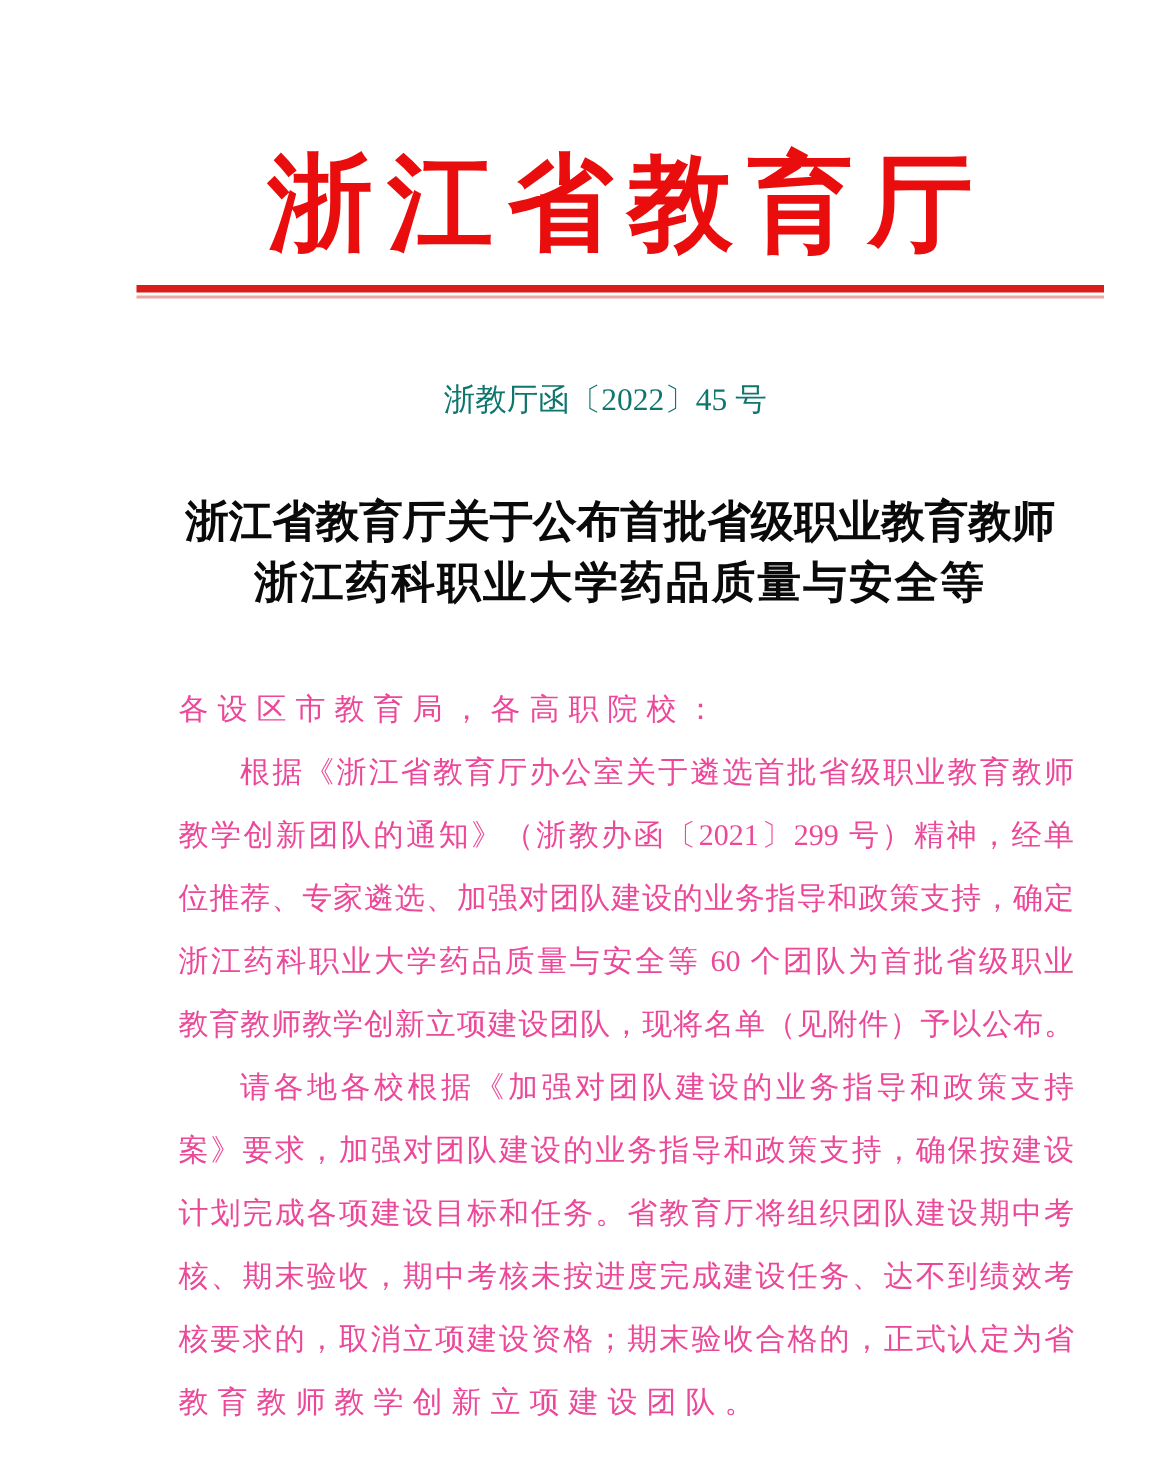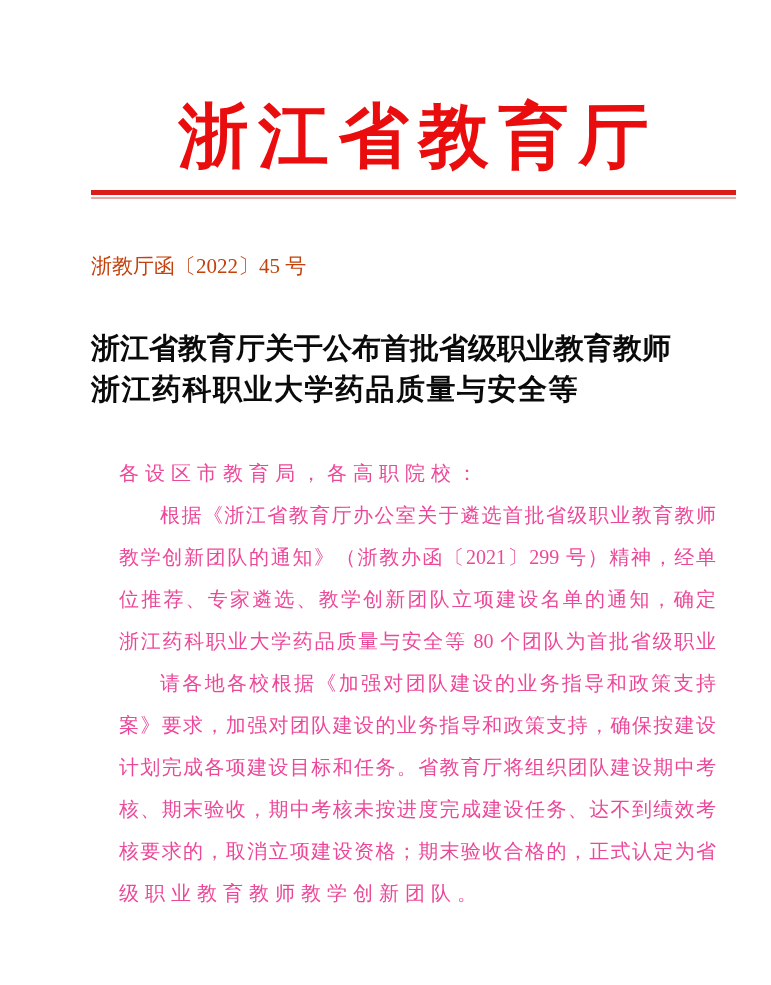--- a/index.html
+++ b/index.html
@@ -37,30 +37,31 @@
     margin-top:2px;
     height:2px;
     background:#eba7a3;
   }
   
   .doc-number{
     margin-top:52px;
     padding-right:20px;
     line-height:30px;
     font-size:21px;
-    color:#c2410c;
-    text-align:left;
+    color:#0f766e;
+    text-align:center;
   }
   
   .title{
     margin:47px 0 0 0;
     font-size:29px;
     line-height:41px;
     font-weight:bold;
     color:#0a0a0a;
+    text-align:center;
   }
   .title .tline{display:block;}
   .title .tline2{letter-spacing:1.5px;}
   
   .body{
     margin-top:42px;
     padding-left:28px;
     padding-right:20px;
     font-size:20px;
     color:#ec4899;
@@ -98,24 +99,25 @@
 
     <h1 class="title">
       <span class="tline tline1">浙江省教育厅关于公布首批省级职业教育教师</span>
       <span class="tline tline2">浙江药科职业大学药品质量与安全等</span>
     </h1>
 
     <div class="body">
       <div class="line plain">各设区市教育局，各高职院校：</div>
       <div class="line jst ind">根据《浙江省教育厅办公室关于遴选首批省级职业教育教师</div>
       <div class="line jst">教学创新团队的通知》（浙教办函〔2021〕299 号）精神，经单</div>
-      <div class="line jst">位推荐、专家遴选、教学创新团队立项建设名单的通知，确定</div>
-      <div class="line jst">浙江药科职业大学药品质量与安全等 80 个团队为首批省级职业</div>
+      <div class="line jst">位推荐、专家遴选、加强对团队建设的业务指导和政策支持，确定</div>
+      <div class="line jst">浙江药科职业大学药品质量与安全等 60 个团队为首批省级职业</div>
+      <div class="line jst">教育教师教学创新立项建设团队，现将名单（见附件）予以公布。</div>
       <div class="line jst ind">请各地各校根据《加强对团队建设的业务指导和政策支持</div>
       <div class="line jst">案》要求，加强对团队建设的业务指导和政策支持，确保按建设</div>
       <div class="line jst">计划完成各项建设目标和任务。省教育厅将组织团队建设期中考</div>
       <div class="line jst">核、期末验收，期中考核未按进度完成建设任务、达不到绩效考</div>
       <div class="line jst">核要求的，取消立项建设资格；期末验收合格的，正式认定为省</div>
-      <div class="line plain">级职业教育教师教学创新团队。</div>
+      <div class="line plain">教育教师教学创新立项建设团队。</div>
     </div>
 
   </div>
 </div>
 
 </body></html>

